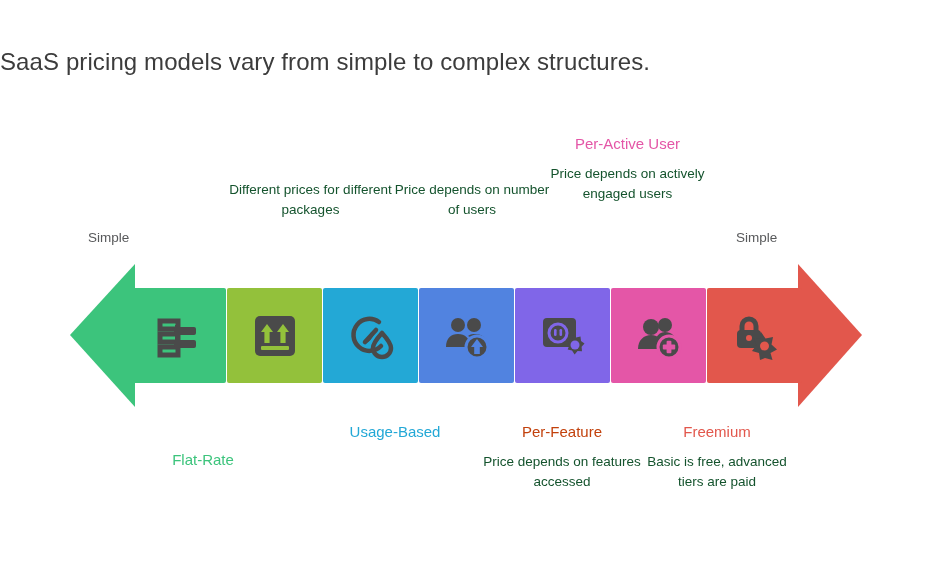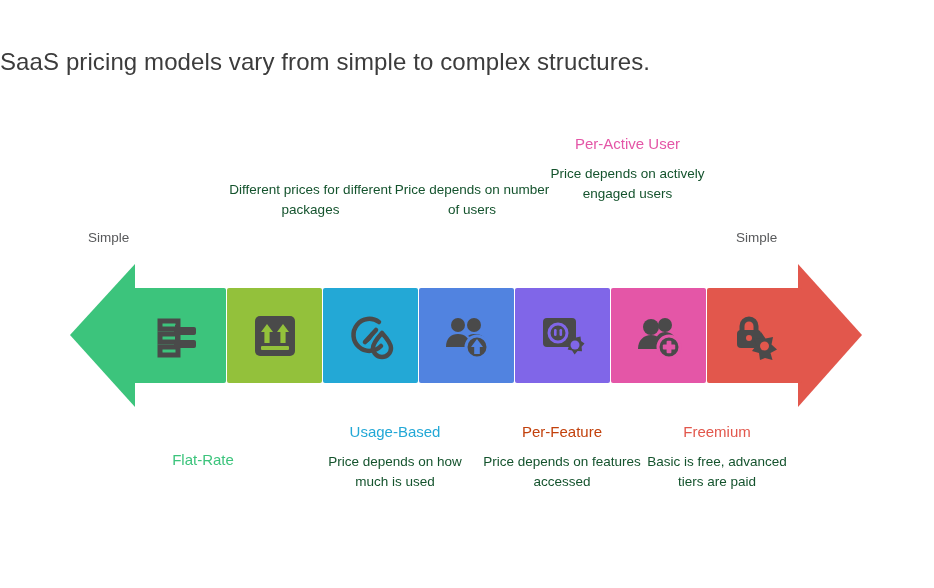--- a/index.html
+++ b/index.html
@@ -237,21 +237,20 @@
   <div class="head" style="color:#E456A7">Per-Active User</div>
   <div class="desc">Price depends on actively engaged users</div>
 </div>
 
 <div class="callout" style="left:120px; top:420px; width:166px;margin-top:28px;">
   <div class="head" style="color:#3CC47C">Flat-Rate</div>
 </div>
 
 <div class="callout" style="left:310px; top:420px; width:170px;">
   <div class="head" style="color:#23A8D6">Usage-Based</div>
-  <div class="desc">Price depends on how much is used</div>
 </div>
 
 <div class="callout" style="left:483px; top:420px; width:158px;">
   <div class="head" style="color:#c2410c">Per-Feature</div>
   <div class="desc">Price depends on features accessed</div>
 </div>
 
 <div class="callout" style="left:644px; top:420px; width:146px;text-align:center;">
   <div class="head" style="color:#E2574C">Freemium</div>
   <div class="desc">Basic is free, advanced tiers are paid</div>

